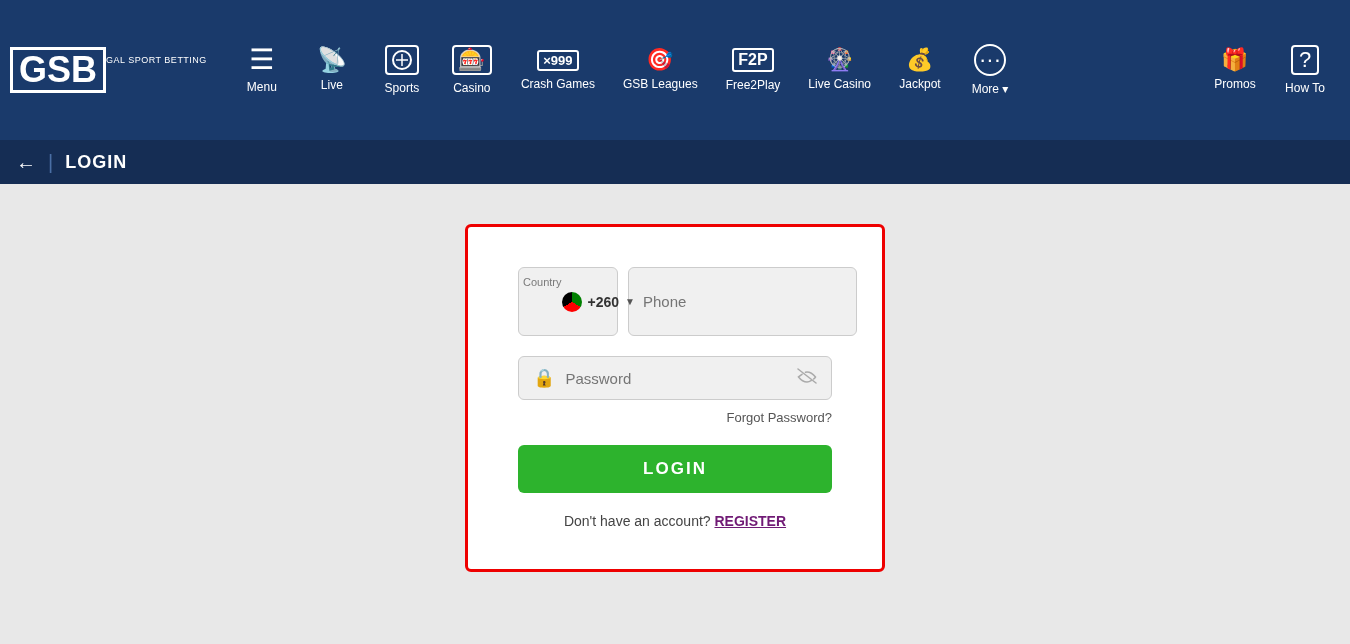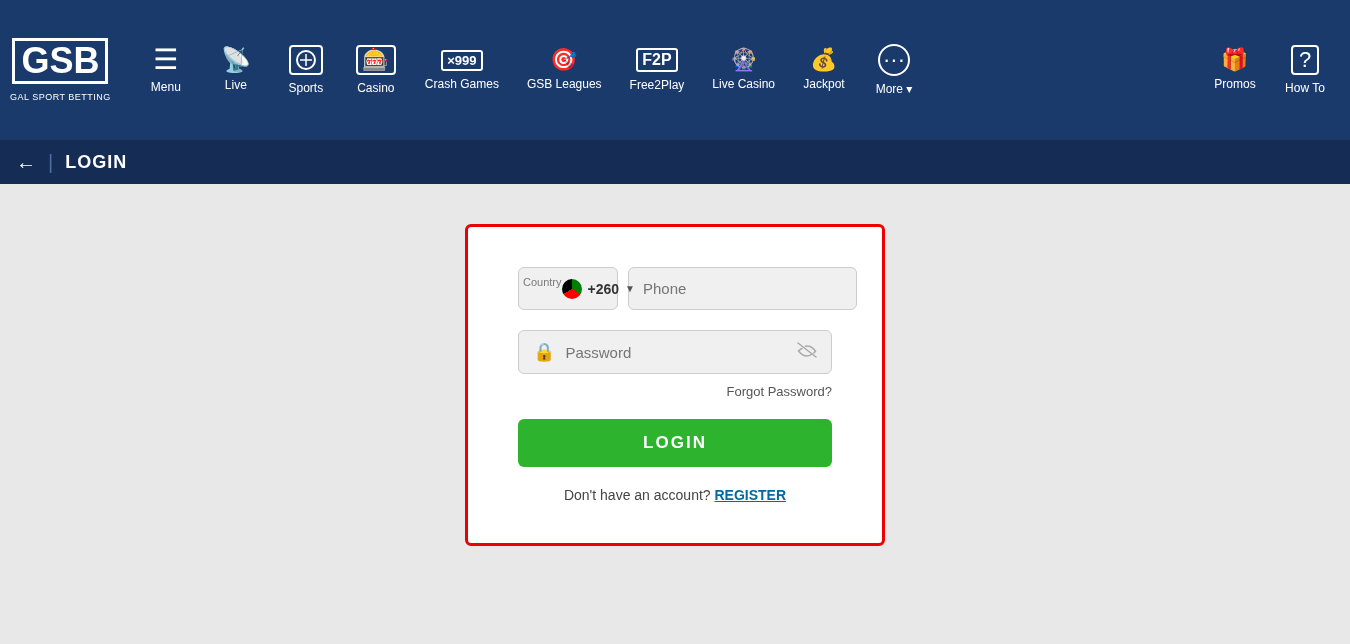--- a/index.html
+++ b/index.html
@@ -1,20 +1,20 @@
 <!DOCTYPE html>
 <html><head>
   <meta charset="utf-8">
   <style>
     * { margin: 0; padding: 0; box-sizing: border-box; }
     body { font-family: Arial, sans-serif; background: #e8e8e8; min-height: 644px; }
 
     
     .header { background: #1a3a6b; display: flex; align-items: center; padding: 0 10px; height: 140px; }
-    .logo { display: flex; flex-direction: column; align-items: center; margin-right: 20px; min-width: 90px; }
+    .logo { display: flex; flex-direction: row; align-items: flex-start; margin-right: 20px; min-width: 90px; }
     .logo-gsb { color: white; font-size: 36px; font-weight: 900; line-height: 1; border: 3px solid white; padding: 2px 6px; }
     .logo-sub { color: white; font-size: 9px; letter-spacing: 0.5px; margin-top: 8px; }
     .nav { display: flex; align-items: center; flex: 1; gap: 0; }
     .nav-item { display: flex; flex-direction: column; align-items: center; color: white; cursor: pointer; padding: 8px 14px; gap: 6px; min-width: 70px; text-decoration: none; }
     .nav-item .icon { font-size: 28px; line-height: 1; }
     .nav-item .label { font-size: 12px; white-space: nowrap; }
     .nav-spacer { flex: 1; }
     .nav-right { display: flex; align-items: center; gap: 0; margin-left: auto; }
 
     
@@ -29,38 +29,38 @@
     
     .login-card { background: white; border: 3px solid #e00; border-radius: 6px; padding: 40px 50px 40px 50px; width: 420px; display: flex; flex-direction: column; gap: 20px; }
 
     
     .phone-row { display: flex; gap: 10px; align-items: stretch; }
     .country-select { background: #f0f0f0; border: 1px solid #ccc; border-radius: 6px; padding: 8px 4px; display: flex; flex-direction: row; min-width: 100px; cursor: pointer; position: relative; }
     .country-label { font-size: 11px; color: #7a7a7a; margin-bottom: 4px; }
     .country-value { display: flex; align-items: center; gap: 6px; font-size: 14px; font-weight: bold; color: #333; }
     .flag { width: 20px; height: 20px; border-radius: 50%; background: conic-gradient(#008000 0deg 120deg, #ff0000 120deg 240deg, #000000 240deg 360deg); display: inline-block; }
     .chevron-down { font-size: 10px; color: #555; }
-    .phone-input { flex: 1; background: #f0f0f0; border: 1px solid #ccc; border-radius: 6px; padding: 12px 14px; font-size: 15px; color: #aaa; outline: none; }
+    .phone-input { flex: 1; background: #f0f0f0; border: 1px solid #ccc; border-radius: 6px; padding: 25px 14px; font-size: 15px; color: #aaa; outline: none; }
 
     
     .password-row { background: #f0f0f0; border: 1px solid #ccc; border-radius: 6px; padding: 10px 14px; display: flex; align-items: center; gap: 10px; }
     .lock-icon { font-size: 18px; color: #777; }
     .password-input { flex: 1; background: transparent; border: none; outline: none; font-size: 15px; color: #aaa; }
     .eye-icon { font-size: 18px; color: #aaa; cursor: pointer; }
 
     
     .forgot-row { display: flex; justify-content: flex-end; margin-top: -10px; }
     .forgot-link { color: #555; font-size: 13px; cursor: pointer; }
 
     
     .login-btn { background: #2db32d; border: none; border-radius: 6px; color: white; font-size: 17px; font-weight: bold; letter-spacing: 2px; padding: 14px; cursor: pointer; width: 100%; }
 
     
     .register-row { text-align: center; font-size: 14px; color: #444; }
-    .register-link { color: #0369a1; font-weight: bold; text-decoration: underline; cursor: pointer; }
+    .register-link { color: #701a75; font-weight: bold; text-decoration: underline; cursor: pointer; }
   </style>
 </head>
 <body>
 
 <header>
   <div class="header">
 
     <div class="logo">
       <div class="logo-gsb">GSB</div>
       <div class="logo-sub">GAL SPORT BETTING</div>

